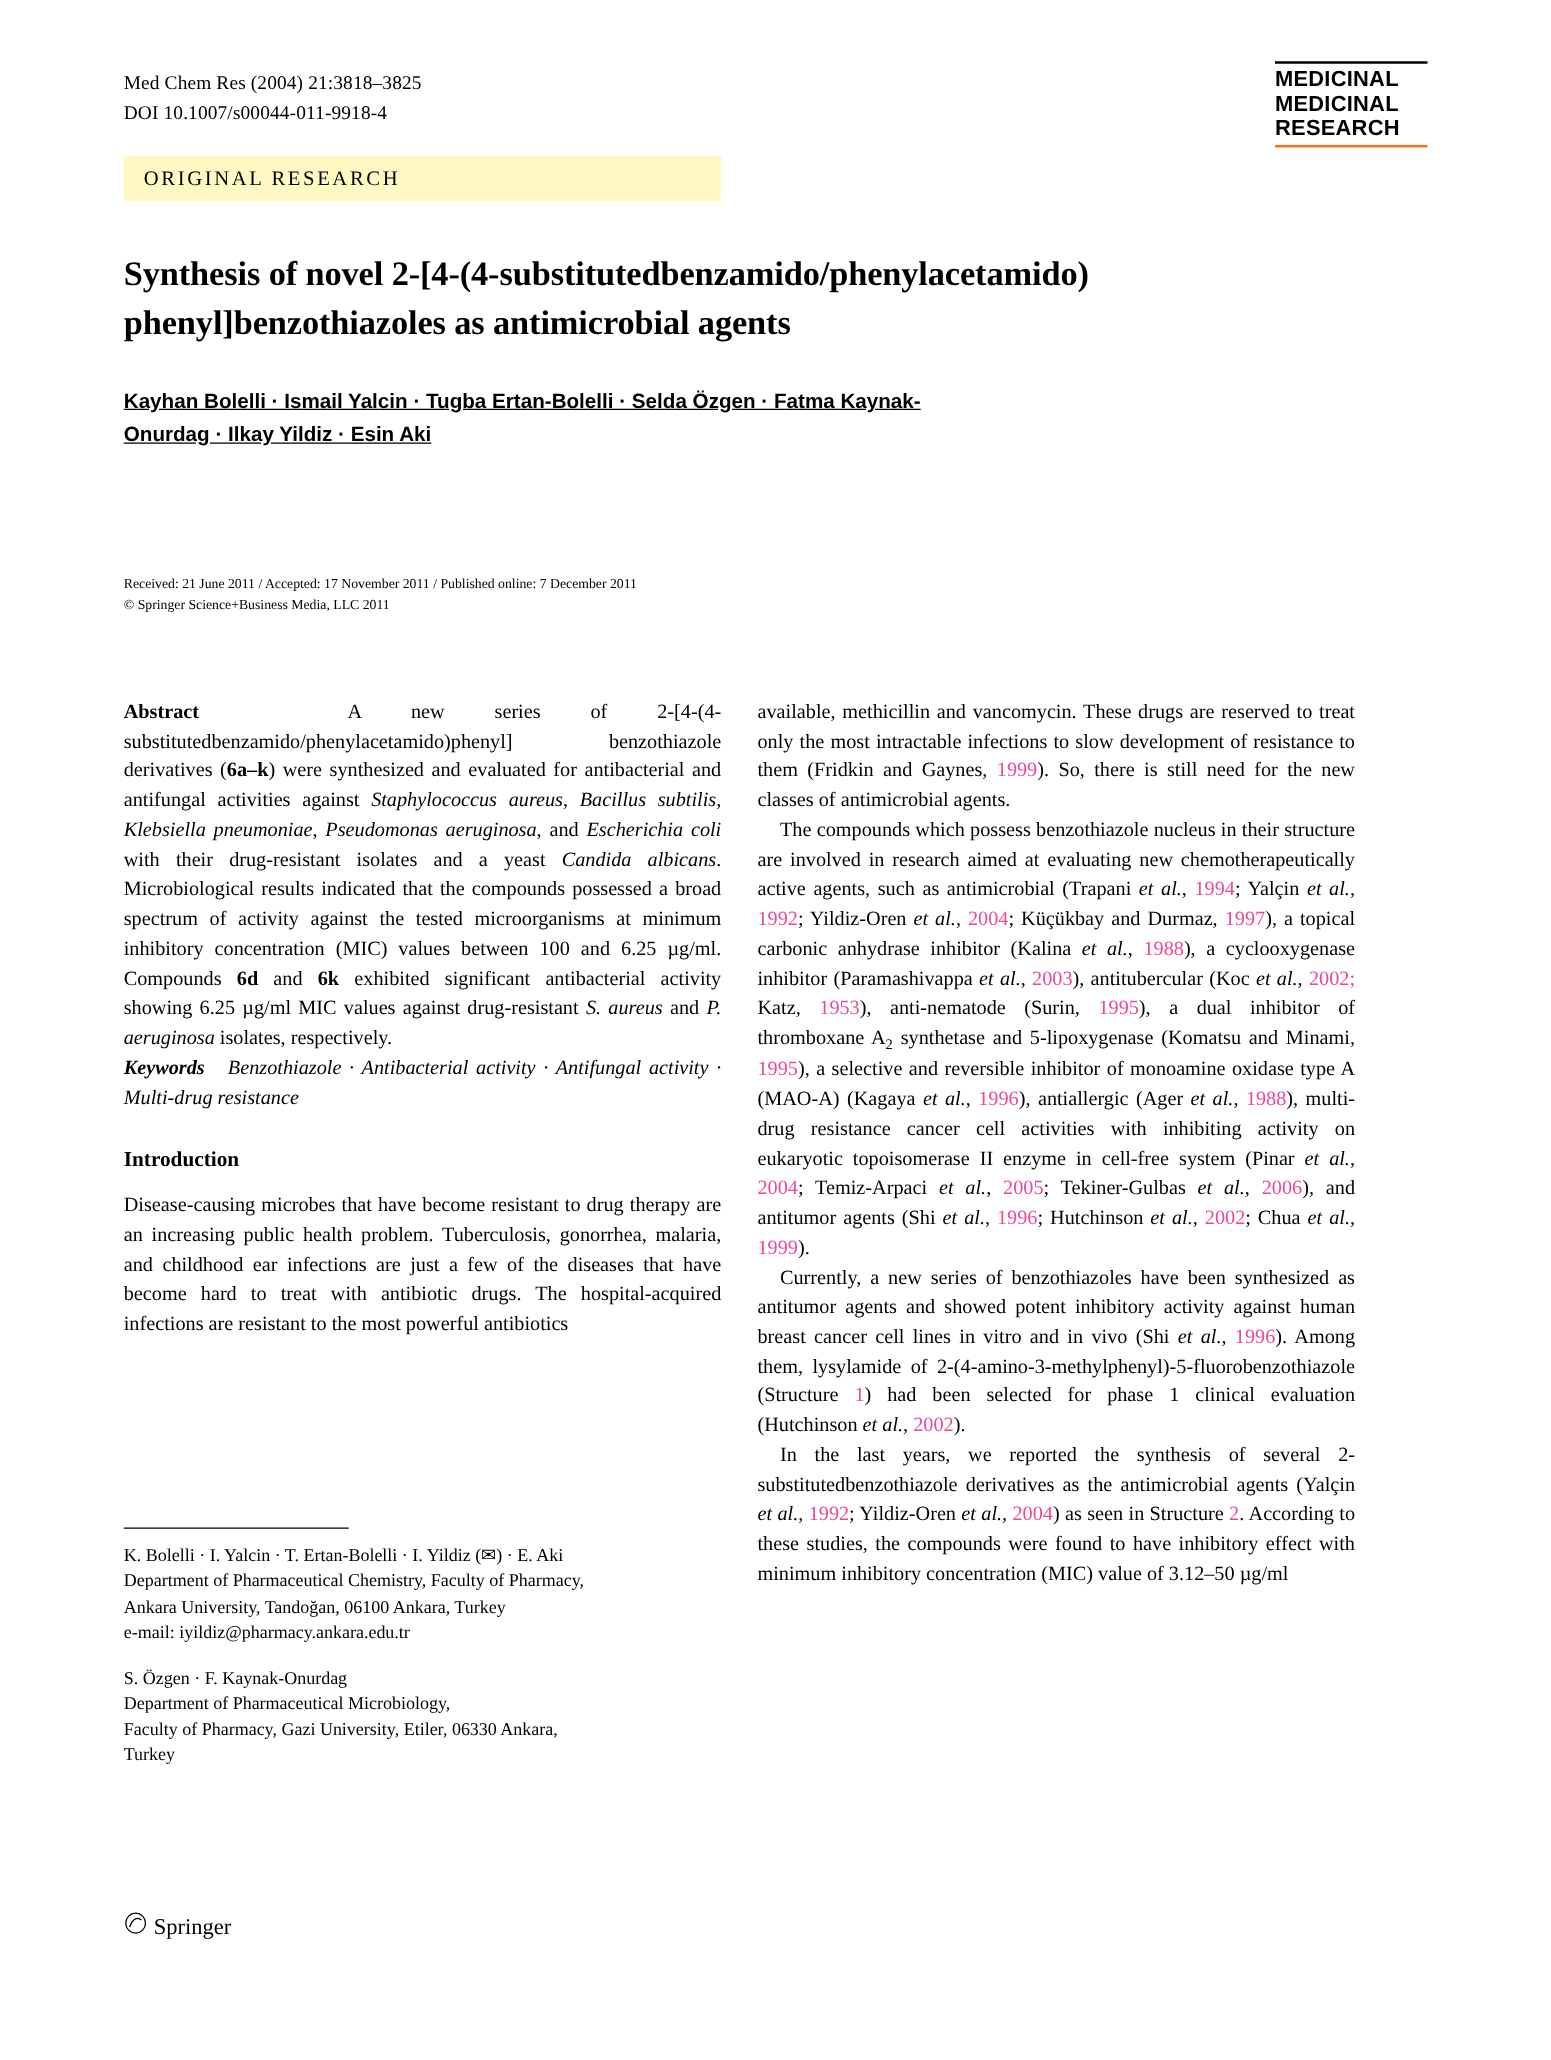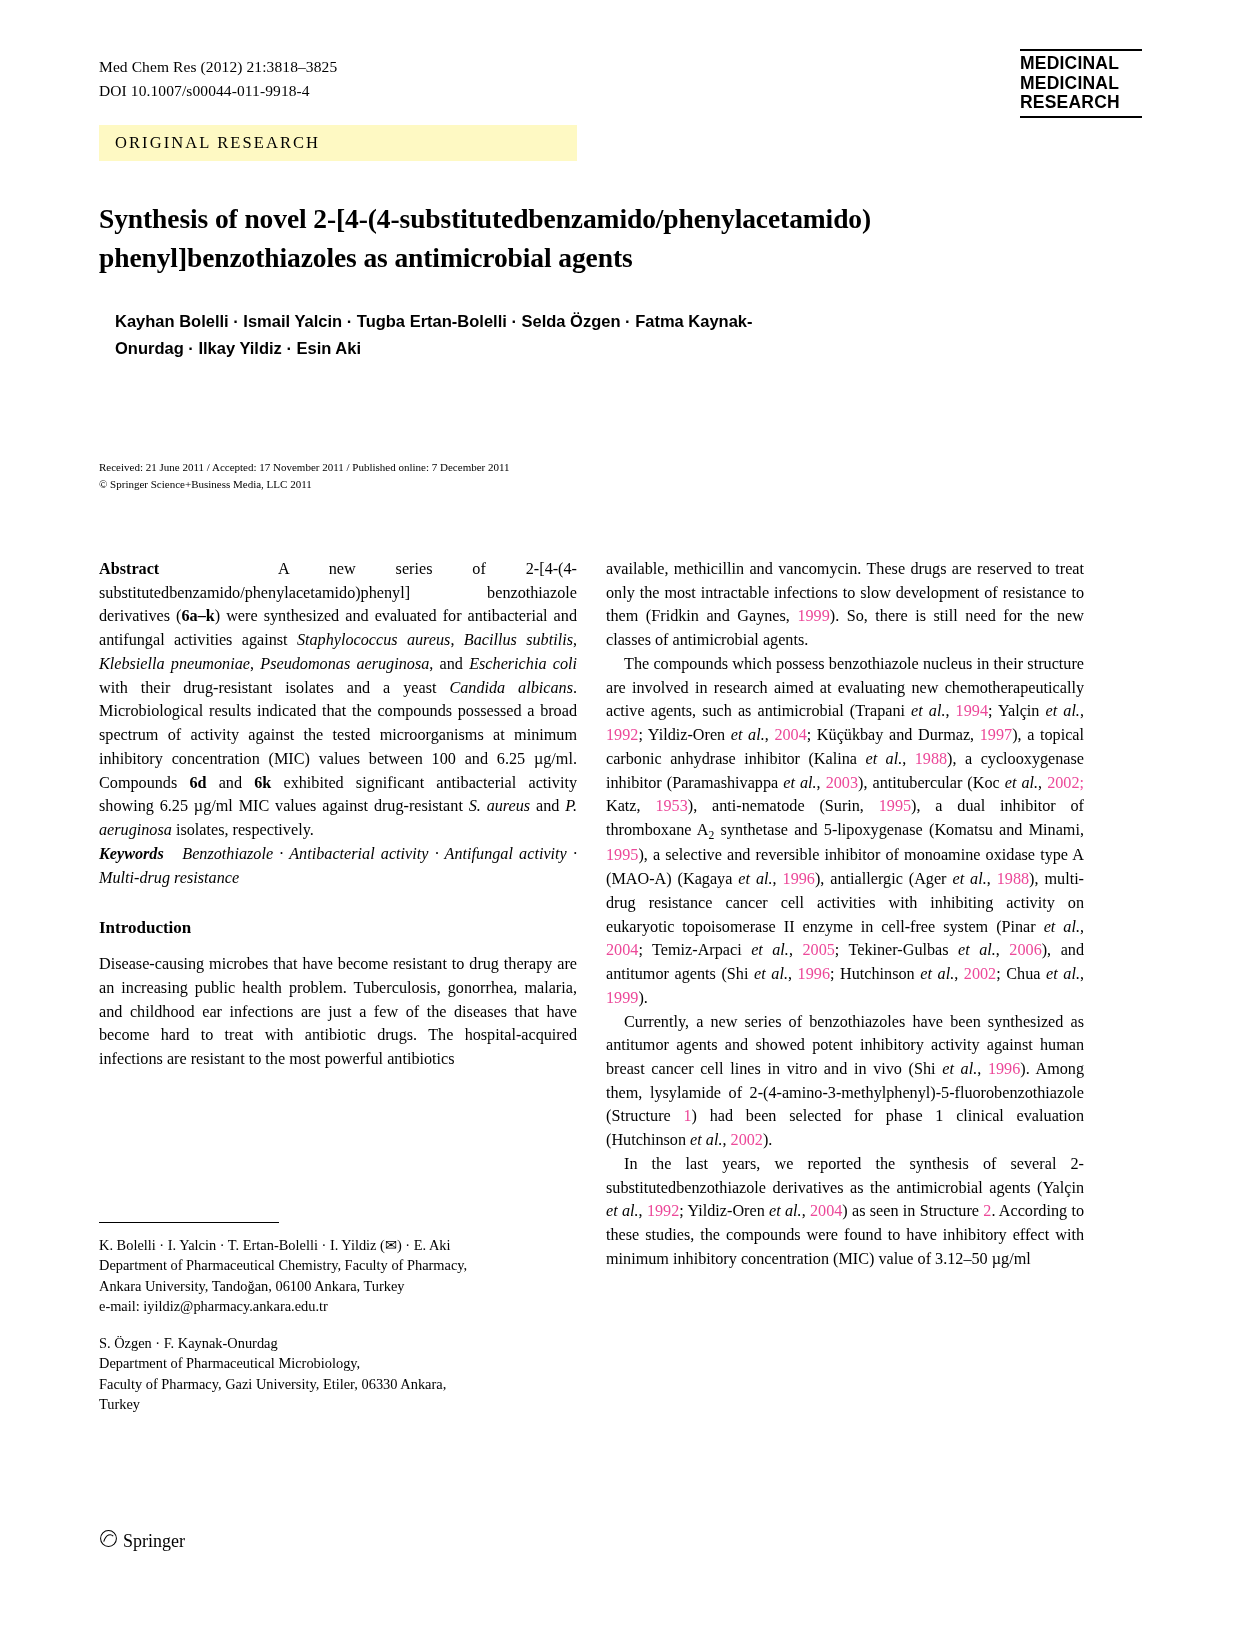--- a/index.html
+++ b/index.html
@@ -32,21 +32,21 @@
   .header-left {
     float: left;
     font-size: 15.5px;
     line-height: 1.55;
     letter-spacing: 0.1px;
   }
   .journal-logo {
     float: right;
     text-align: left;
     border-top: 2px solid #000;
-    border-bottom: 2px solid #000000;
+    border-bottom: 2px solid #f97316;
     padding: 3px 0 3px 0;
     margin-top: -6px;
     width: 122px;
   }
   .journal-logo div {
     font-family: "Liberation Sans", sans-serif;
     font-weight: bold;
     font-size: 17.5px;
     line-height: 1.12;
     letter-spacing: 0.2px;
@@ -75,27 +75,28 @@
     width: 960px;
     font-family: "Liberation Serif", serif;
     font-weight: bold;
     font-size: 27.5px;
     line-height: 1.40;
     letter-spacing: -0.1px;
   }
 
   .authors {
     position: absolute;
-    left: 115px;
+    left: 99px;
     top: 308px;
     width: 700px;
     font-family: "Liberation Sans", sans-serif;
     font-weight: bold;
     font-size: 16.5px;
     line-height: 1.62;
+    text-decoration: underline;
   }
 
   .pubinfo {
     position: absolute;
     left: 99px;
     top: 459px;
     width: 800px;
     font-size: 11px;
     line-height: 1.5;
   }
@@ -168,21 +169,21 @@
   }
   sub { font-size: 0.72em; }
 </style>
 </head>
 <body>
 
 <div class="page">
 
   <div class="header">
     <div class="header-left">
-      <div>Med Chem Res (2012) 21:3818–3825</div>
+      <div>Med Chem Res (2004) 21:3818–3825</div>
       <div>DOI 10.1007/s00044-011-9918-4</div>
     </div>
     <div class="journal-logo">
       <div>MEDICINAL</div>
       <div>MEDICINAL</div>
       <div>RESEARCH</div>
     </div>
     <div class="clear"></div>
   </div>
 

